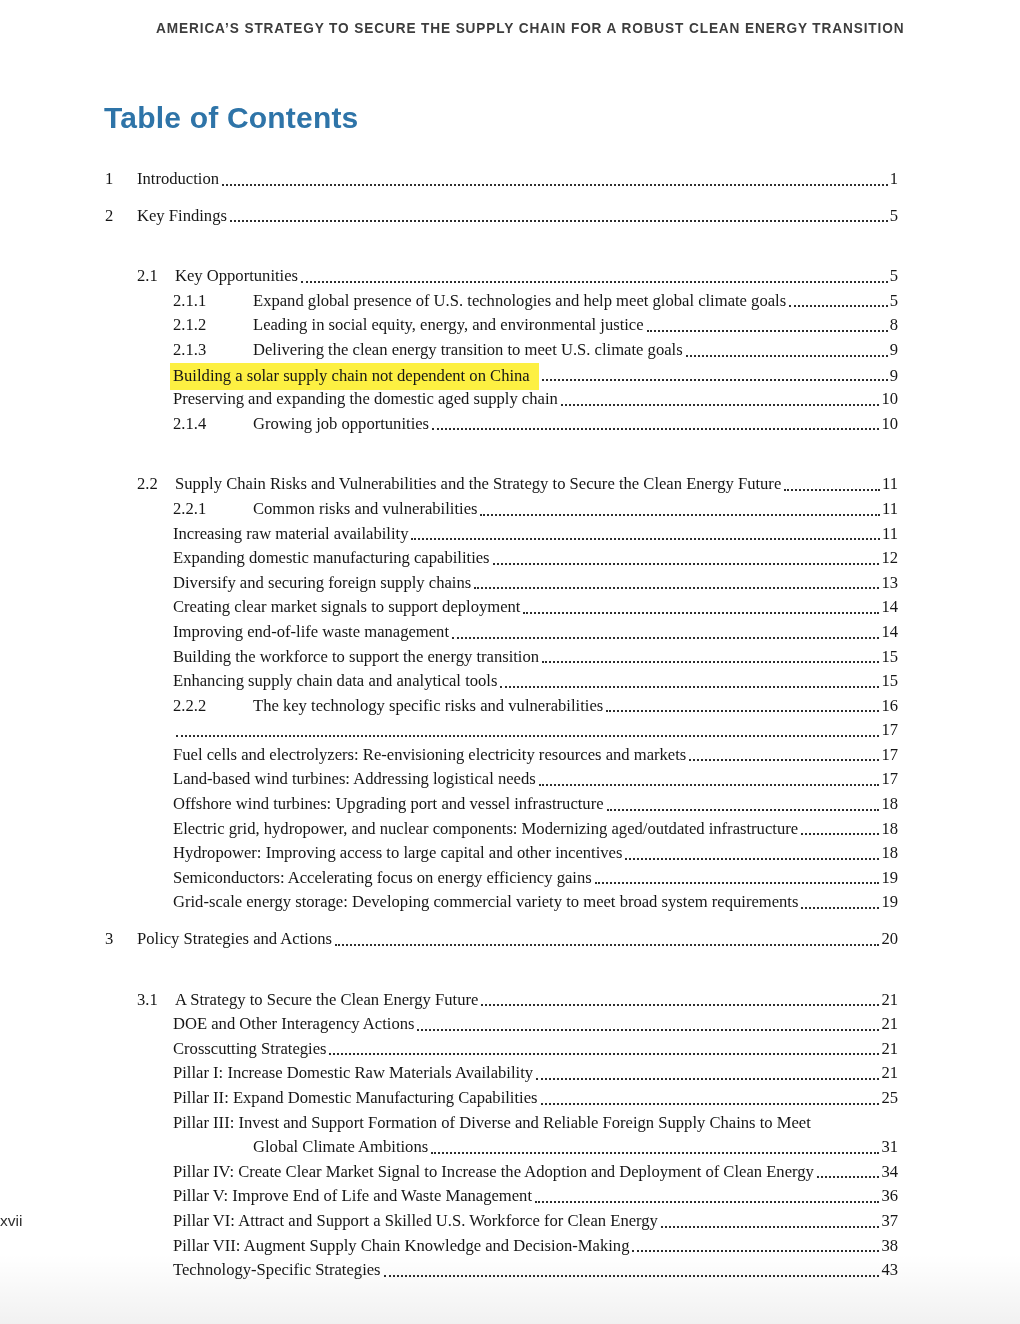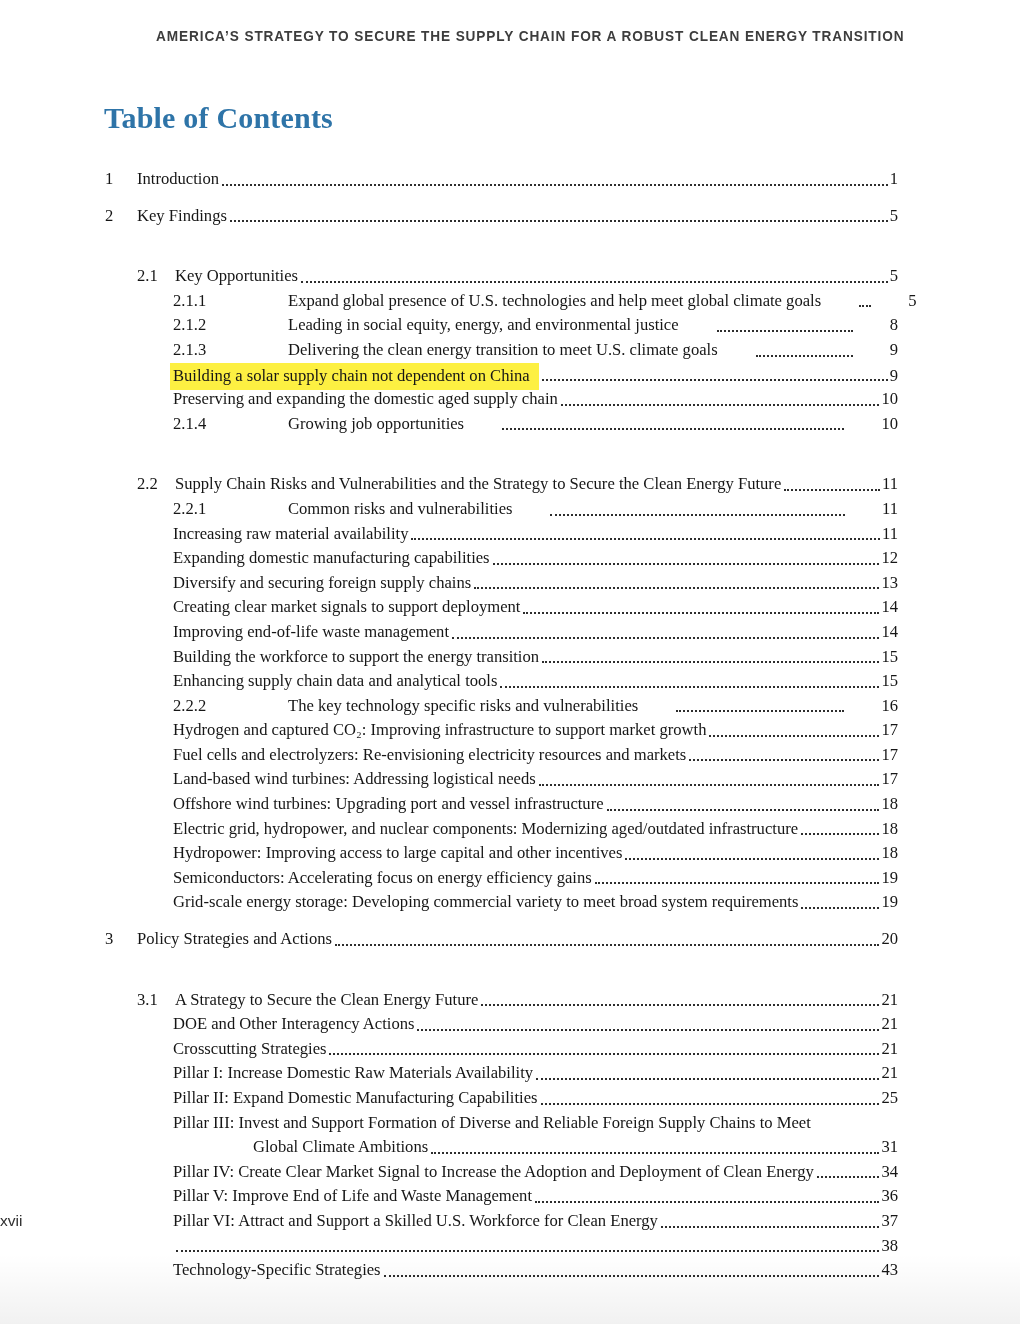--- a/index.html
+++ b/index.html
@@ -8,45 +8,44 @@
     background:#ffffff; overflow:hidden;
     font-family:"Liberation Serif","DejaVu Serif",serif;
     color:#161616;
   }
   .running-header {
     position:absolute; top:19px; left:105px; width:748px;
     text-align:center;
     font-family:"Liberation Sans","DejaVu Sans",sans-serif;
     font-size:15.5px; font-weight:700; color:#3d3d3d;
     white-space:nowrap;
-    margin-top:8px;
   }
   .running-header .squeeze {
     display:inline-block; transform:scaleX(0.88); transform-origin:center;
     letter-spacing:1px;
   }
   .doc-title {
     position:absolute; top:101px; left:104px; margin:0;
-    font-family:Liberation Serif, serif;
+    font-family:Liberation Sans, sans-serif;
     font-size:30px; font-weight:700; color:var(--title-blue,#2e74a8);
     letter-spacing:0.2px;
   }
   .toc {
     position:absolute; top:155px; left:105px; width:793px;
   }
   .trow {
     display:flex; align-items:baseline;
     line-height:24.6px; height:24.6px;
     font-size:16.6px; white-space:nowrap;
   }
   .trow.l1 { margin-top:12px; }
   .trow .num  { flex:none; }
   .trow.l1 .num { width:32px; }
   .trow.l2 { padding-left:32px;margin-top:36px; } .trow.l2 .num { width:38px; }
-  .trow.l3 { padding-left:68px;gap:35px; } .trow.l3 .num { width:80px; }
+  .trow.l3 { padding-left:68px; } .trow.l3 .num { width:80px; }
   .trow.sub  { padding-left:68px; }
   .trow.cont { padding-left:148px; }
   .trow .text { flex:none; }
   .trow .text.hl {
     background:var(--highlight-yellow,#fdf042);
     padding:1px 9px 2px 3px; margin-left:-3px;
   }
   .leader {
     flex:1 1 auto; min-width:12px;
     align-self:flex-end;
@@ -174,21 +173,20 @@
       <span class="leader"></span>
       <span class="pageno">15</span>
     </div>
     <div class="trow l3">
       <span class="num">2.2.2</span>
       <span class="text">The key technology specific risks and vulnerabilities</span>
       <span class="leader"></span>
       <span class="pageno">16</span>
     </div>
     <div class="trow sub">
-      <span class="text">Hydrogen and captured CO₂: Improving infrastructure to support market growth</span>
       <span class="leader"></span>
       <span class="pageno">17</span>
     </div>
     <div class="trow sub">
       <span class="text">Fuel cells and electrolyzers: Re-envisioning electricity resources and markets</span>
       <span class="leader"></span>
       <span class="pageno">17</span>
     </div>
     <div class="trow sub">
       <span class="text">Land-based wind turbines: Addressing logistical needs</span>
@@ -269,20 +267,21 @@
       <span class="text">Pillar V: Improve End of Life and Waste Management</span>
       <span class="leader"></span>
       <span class="pageno">36</span>
     </div>
     <div class="trow sub">
       <span class="text">Pillar VI: Attract and Support a Skilled U.S. Workforce for Clean Energy</span>
       <span class="leader"></span>
       <span class="pageno">37</span>
     </div>
     <div class="trow sub">
+      <span class="text">Pillar VII: Augment Supply Chain Knowledge and Decision-Making</span>
       <span class="leader"></span>
       <span class="pageno">38</span>
     </div>
     <div class="trow sub">
       <span class="text">Technology-Specific Strategies</span>
       <span class="leader"></span>
       <span class="pageno">43</span>
     </div>
     <div class="trow l2">
       <span class="num">3.2</span>

